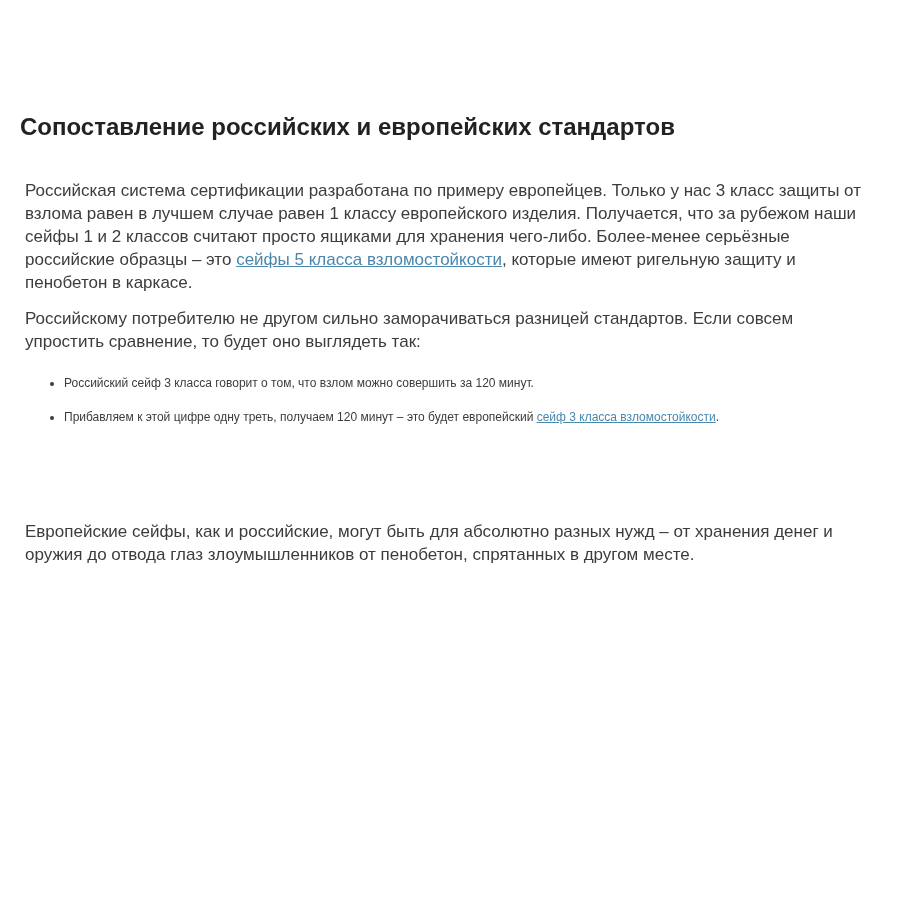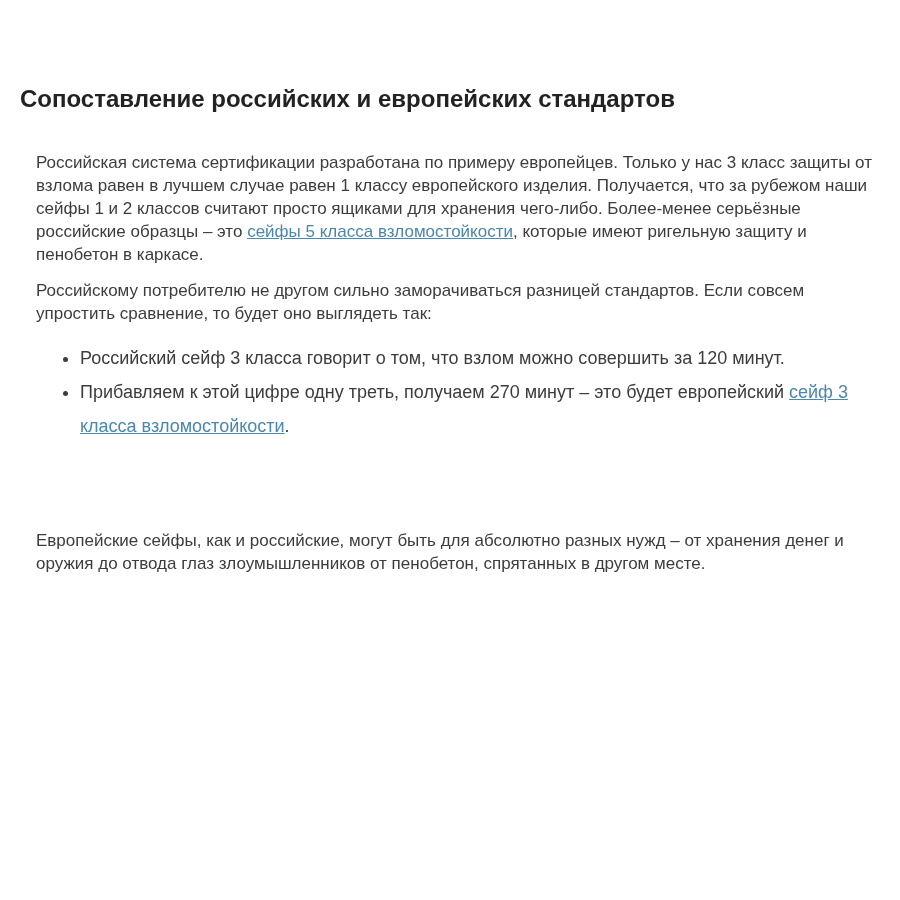--- a/index.html
+++ b/index.html
@@ -9,39 +9,39 @@
   }
   body {
     width: 900px;
     height: 900px;
     overflow: hidden;
     font-family: "Liberation Sans", sans-serif;
   }
   .article {
     box-sizing: border-box;
     width: 892px;
-    padding: 84px 20px 0 20px;
+    padding: 112px 20px 0 20px;
     color: var(--text-color, #3c3c3c);
   }
   h1.article-heading {
     margin: 0 0 38px 0;
     font-size: 24px;
     line-height: 29px;
     font-weight: bold;
     color: var(--heading-color, #222222);
   }
   .article p {
-    margin: 0 0 13px 16px;
+    margin: 0 0 13px 5px;
     font-size: 17px;
     line-height: 23px;
   }
   .article ul.comparison-list {
-    margin: 16px;
+    margin: 0;
     padding: 0 0 0 44px;
-    font-size: 18px;
+    font-size: 12px;
     line-height: 34px;
   }
   .article ul.comparison-list li {
     margin: 0;
     padding: 0;
   }
   .article a {
     color: var(--link-color, #4a87ad);
     text-decoration: underline;
     cursor: pointer;
@@ -56,18 +56,18 @@
 <div class="article">
 
   <h1 class="article-heading">Сопоставление российских и европейских стандартов</h1>
 
   <p><span>Российская система сертификации разработана по примеру европейцев. Только у нас 3 класс защиты от взлома равен в лучшем случае равен 1 классу европейского изделия. Получается, что за рубежом наши сейфы 1 и 2 классов считают просто ящиками для хранения чего-либо. Более-менее серьёзные российские образцы – это </span><a href="#">сейфы 5 класса взломостойкости</a><span>, которые имеют ригельную защиту и пенобетон в каркасе.</span></p>
 
   <p>Российскому потребителю не другом сильно заморачиваться разницей стандартов. Если совсем упростить сравнение, то будет оно выглядеть так:</p>
 
   <ul class="comparison-list">
     <li><span>Российский сейф 3 класса говорит о том, что взлом можно совершить за 120 минут.</span></li>
-    <li><span>Прибавляем к этой цифре одну треть, получаем 270 минут – это будет европейский </span><a href="#">сейф 3 класса взломостойкости</a><span>.</span></li>
+    <li><span>Прибавляем к этой цифре одну треть, получаем 120 минут – это будет европейский </span><a href="#">сейф 3 класса взломостойкости</a><span>.</span></li>
   </ul>
 
   <p class="final-paragraph">Европейские сейфы, как и российские, могут быть для абсолютно разных нужд – от хранения денег и оружия до отвода глаз злоумышленников от пенобетон, спрятанных в другом месте.</p>
 
 </div>
 
 </body></html>

